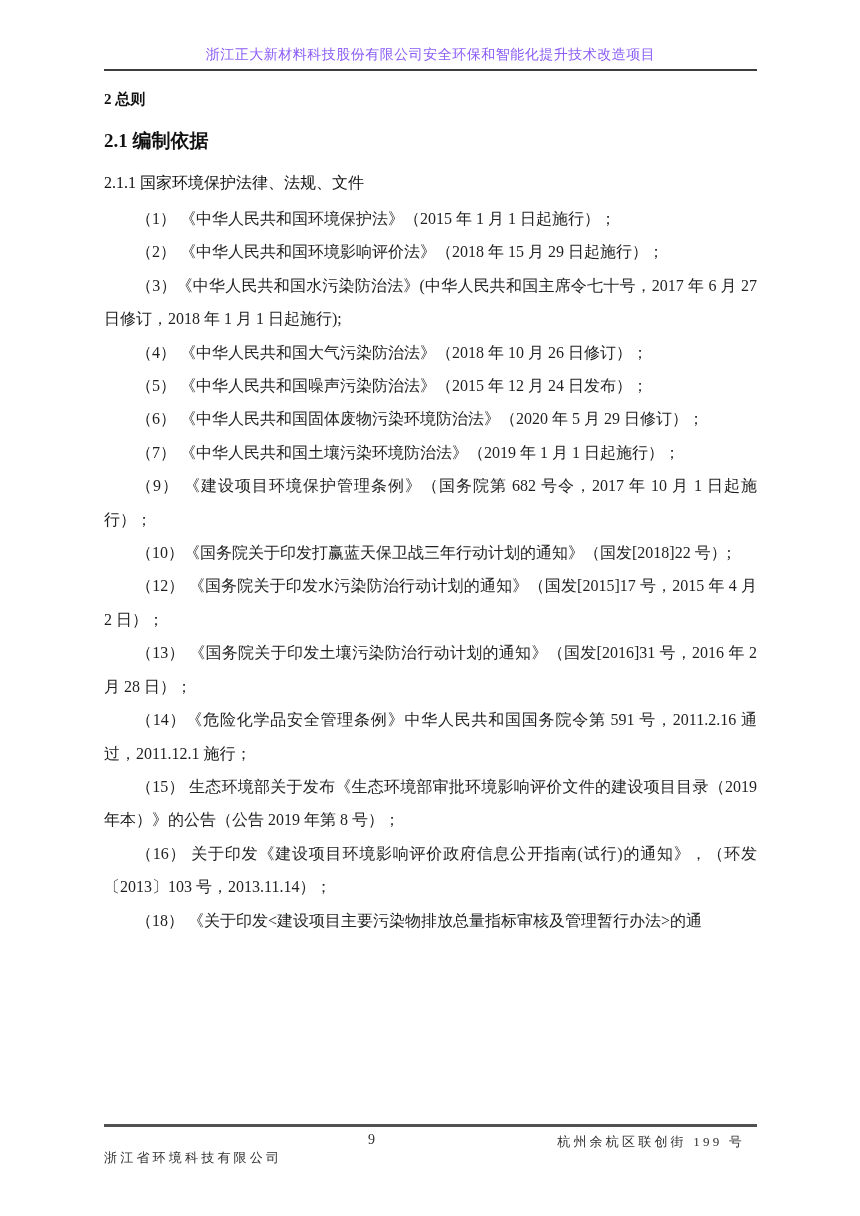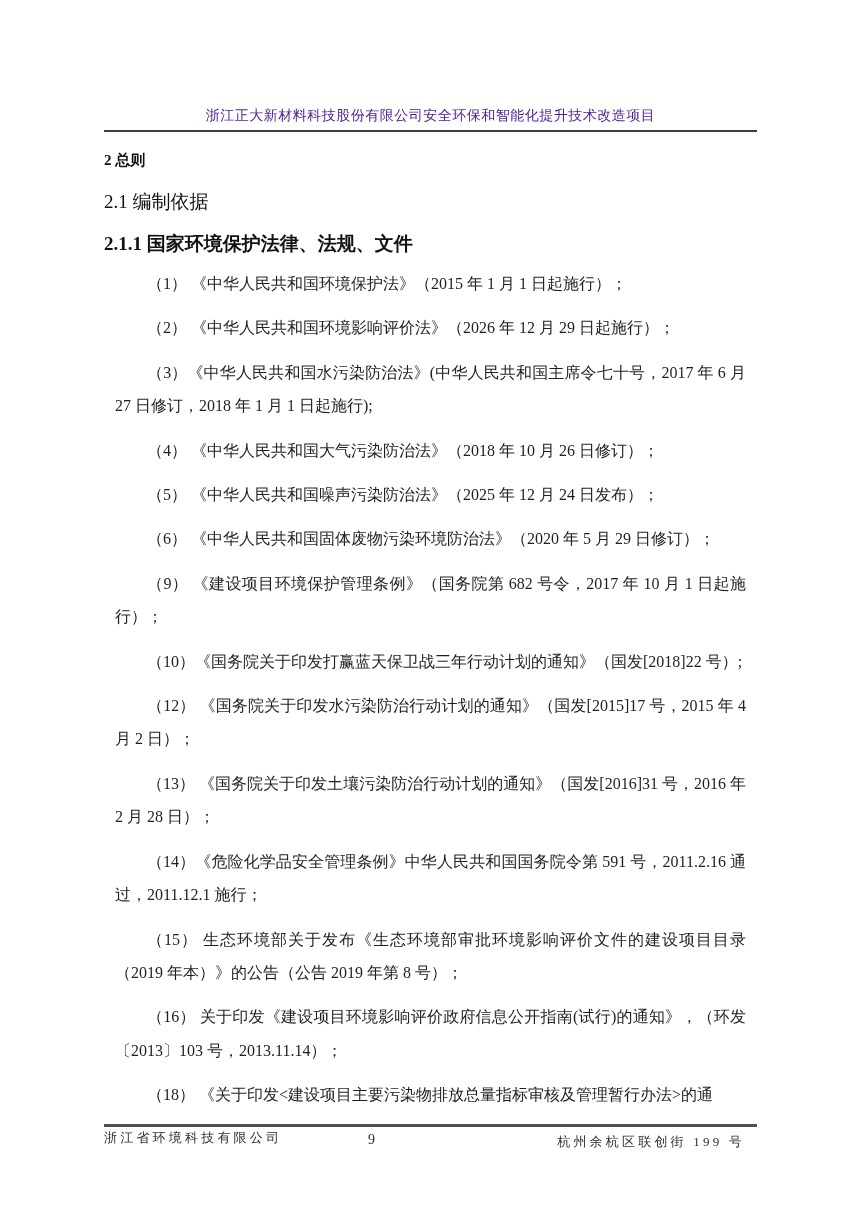--- a/index.html
+++ b/index.html
@@ -15,76 +15,76 @@
     font-family: "Liberation Serif", "DejaVu Serif", serif;
     color: #1f1f1f;
     overflow: hidden;
   }
   .body-col {
     position: relative;
     margin-left: 104px;
     width: 653px;
   }
   .header-title {
-    padding-top: 106px;
+    padding-top: 45px;
     text-align: center;
     font-size: 14px;
     line-height: 19px;
-    color: #4c1d95;
+    color: #8b5cf6;
     letter-spacing: 0.5px;
   }
   .header-rule {
     margin-top: 5px;
     height: 0;
     border-top: 2px solid #3d3d3d;
   }
   h1.chapter {
     margin: 13px 0 0 0;
     font-size: 15px;
     line-height: 30px;
     font-weight: bold;
     color: #111111;
   }
   h2.section {
     margin: 14px 0 0 0;
     font-size: 19px;
     line-height: 26px;
-    font-weight: normal;
+    font-weight: bold;
     color: #111111;
   }
   h3.subsection {
     margin: 17px 0 0 0;
-    font-size: 19px;
+    font-size: 16px;
     line-height: 24px;
-    font-weight: bold;
+    font-weight: normal;
     color: #111111;
   }
   .doc-paragraphs {
     margin-top: 7px;
   }
   .doc-paragraphs p {
-    margin: 11px;
+    margin: 0;
     font-size: 16px;
     line-height: 33.4px;
     text-indent: 2em;
     text-align: justify;
     color: #1f1f1f;
   }
   .footer {
     position: absolute;
     left: 104px;
     top: 1124px;
     width: 653px;
     height: 34px;
     border-top: 3px solid #515151;
   }
   .footer-company {
     position: absolute;
     left: 0;
-    top: 2px;
+    top: 22px;
     font-size: 13px;
     letter-spacing: 3.2px;
     color: #2e2e2e;
     white-space: nowrap;
   }
   .footer-page-number {
     position: absolute;
     left: 264px;
     top: 5px;
     font-size: 14px;
@@ -112,25 +112,26 @@
     </div>
 
     <h1 class="chapter">2 总则</h1>
 
     <h2 class="section">2.1 编制依据</h2>
 
     <h3 class="subsection">2.1.1 国家环境保护法律、法规、文件</h3>
 
     <div class="doc-paragraphs">
       <p>（1） 《中华人民共和国环境保护法》（2015 年 1 月 1 日起施行）；</p>
-      <p>（2） 《中华人民共和国环境影响评价法》（2026 年 12 月 29 日起施行）；</p>
+      <p>（2） 《中华人民共和国环境影响评价法》（2018 年 15 月 29 日起施行）；</p>
       <p>（3）《中华人民共和国水污染防治法》(中华人民共和国主席令七十号，2017 年 6 月 27 日修订，2018 年 1 月 1 日起施行);</p>
       <p>（4） 《中华人民共和国大气污染防治法》（2018 年 10 月 26 日修订）；</p>
-      <p>（5） 《中华人民共和国噪声污染防治法》（2025 年 12 月 24 日发布）；</p>
+      <p>（5） 《中华人民共和国噪声污染防治法》（2015 年 12 月 24 日发布）；</p>
       <p>（6） 《中华人民共和国固体废物污染环境防治法》（2020 年 5 月 29 日修订）；</p>
+      <p>（7） 《中华人民共和国土壤污染环境防治法》（2019 年 1 月 1 日起施行）；</p>
       <p>（9） 《建设项目环境保护管理条例》（国务院第 682 号令，2017 年 10 月 1 日起施行）；</p>
       <p>（10）《国务院关于印发打赢蓝天保卫战三年行动计划的通知》（国发[2018]22 号）;</p>
       <p>（12） 《国务院关于印发水污染防治行动计划的通知》（国发[2015]17 号，2015 年 4 月 2 日）；</p>
       <p>（13） 《国务院关于印发土壤污染防治行动计划的通知》（国发[2016]31 号，2016 年 2 月 28 日）；</p>
       <p>（14）《危险化学品安全管理条例》中华人民共和国国务院令第 591 号，2011.2.16 通过，2011.12.1 施行；</p>
       <p>（15） 生态环境部关于发布《生态环境部审批环境影响评价文件的建设项目目录（2019 年本）》的公告（公告 2019 年第 8 号）；</p>
       <p>（16） 关于印发《建设项目环境影响评价政府信息公开指南(试行)的通知》，（环发〔2013〕103 号，2013.11.14）；</p>
       <p>（18） 《关于印发&lt;建设项目主要污染物排放总量指标审核及管理暂行办法&gt;的通</p>
     </div>
 

